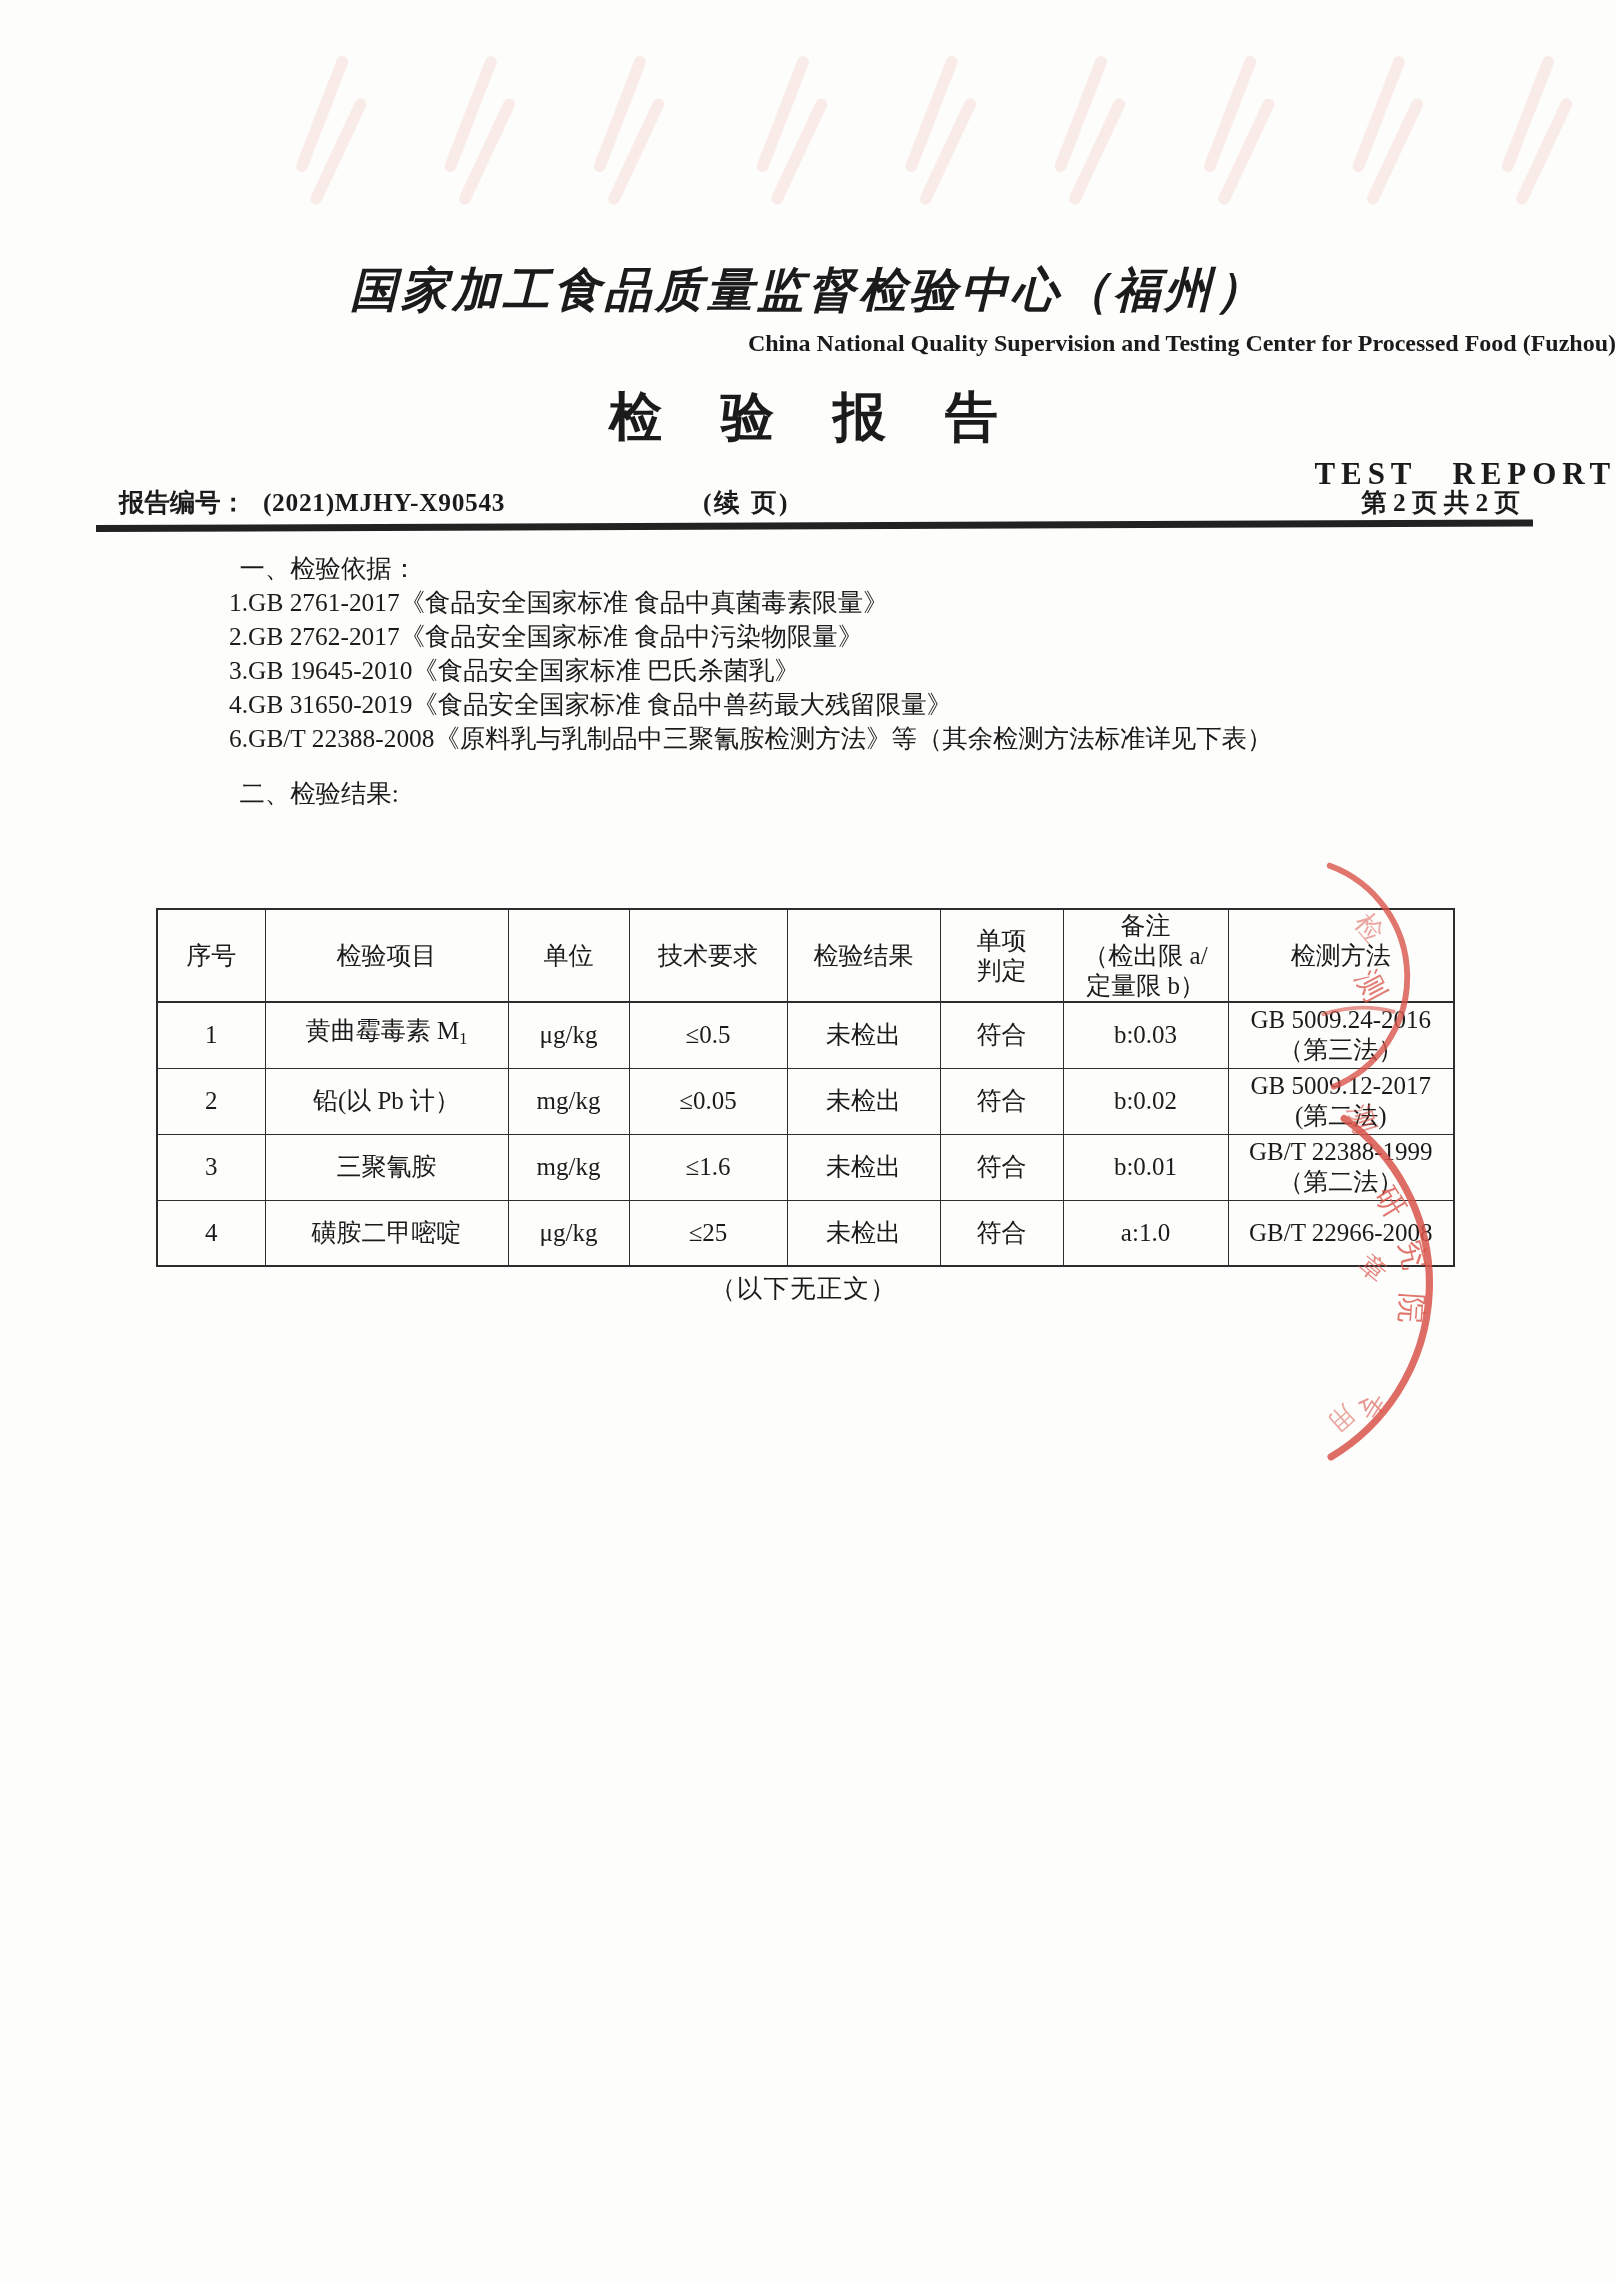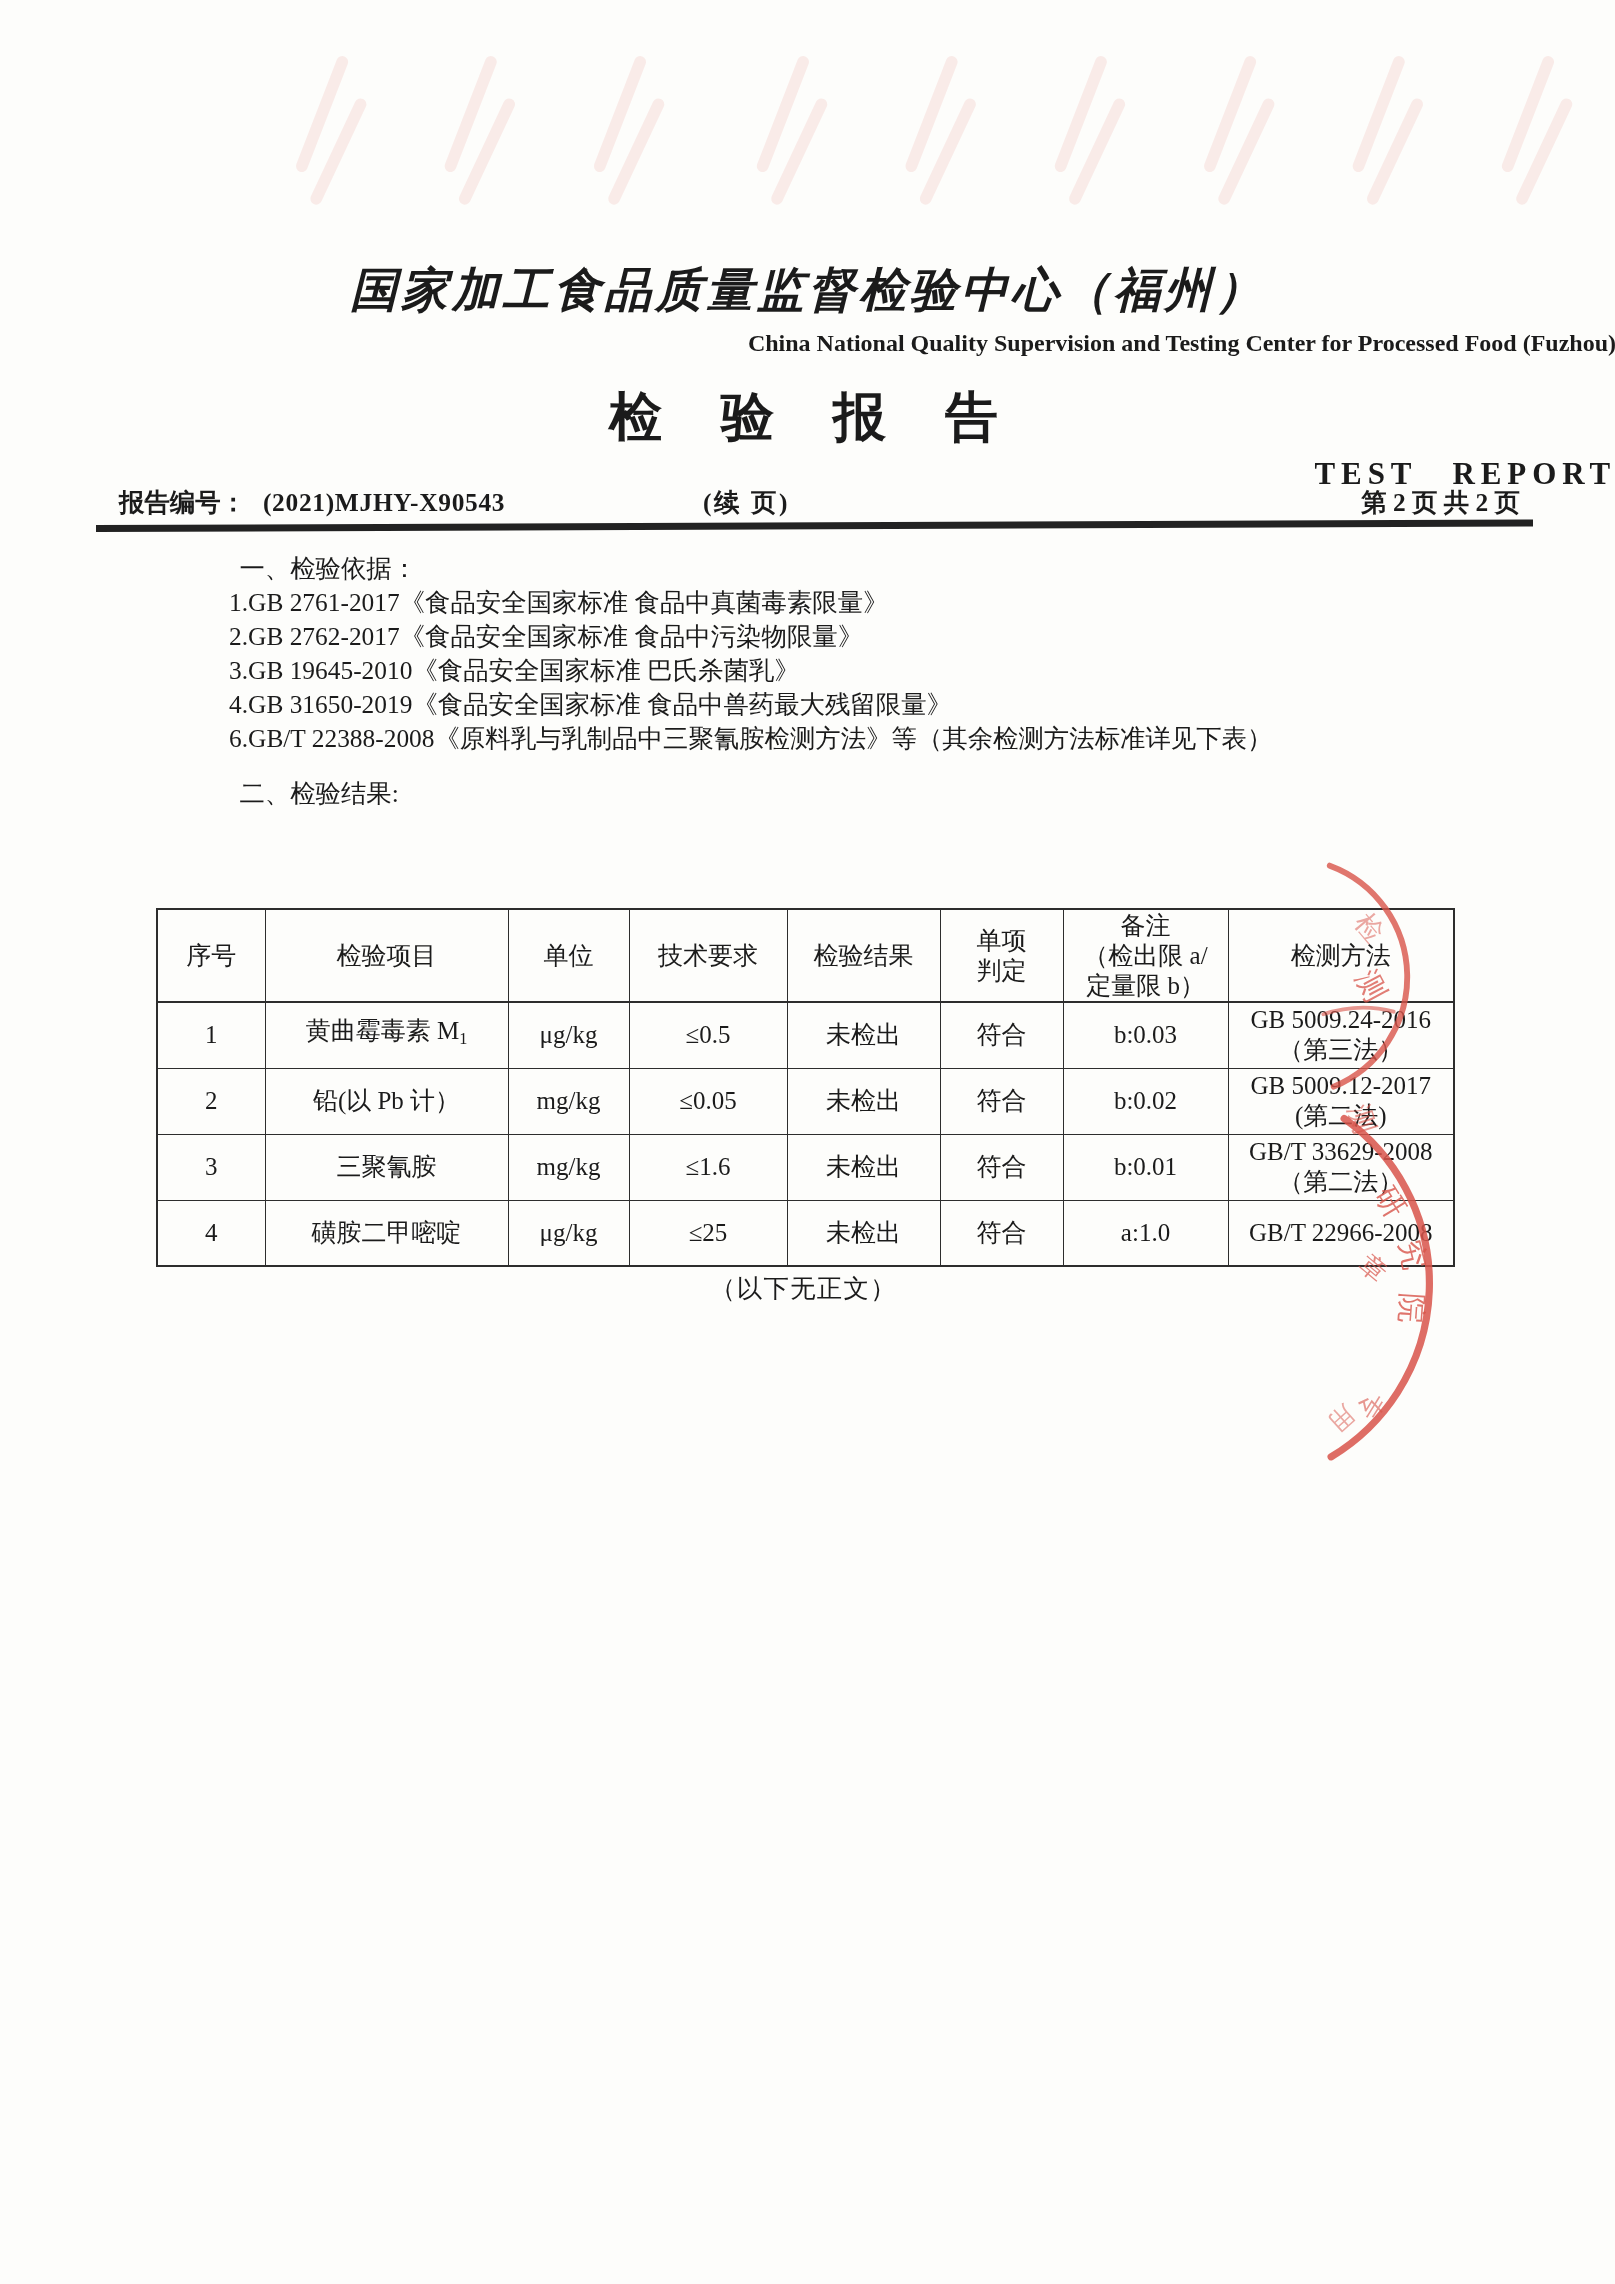--- a/index.html
+++ b/index.html
@@ -160,21 +160,21 @@
         </tr>
         <tr>
           <td>3</td>
           <td><span>三聚氰胺</span></td>
           <td>mg/kg</td>
           <td>≤1.6</td>
           <td>未检出</td>
           <td>符合</td>
           <td>b:0.01</td>
           <td>
-            <div>GB/T 33629-2008</div>
+            <div>GB/T 22388-1999</div>
             <div>（第二法）</div>
           </td>
         </tr>
         <tr>
           <td>4</td>
           <td><span>磺胺二甲嘧啶</span></td>
           <td>μg/kg</td>
           <td>≤25</td>
           <td>未检出</td>
           <td>符合</td>

